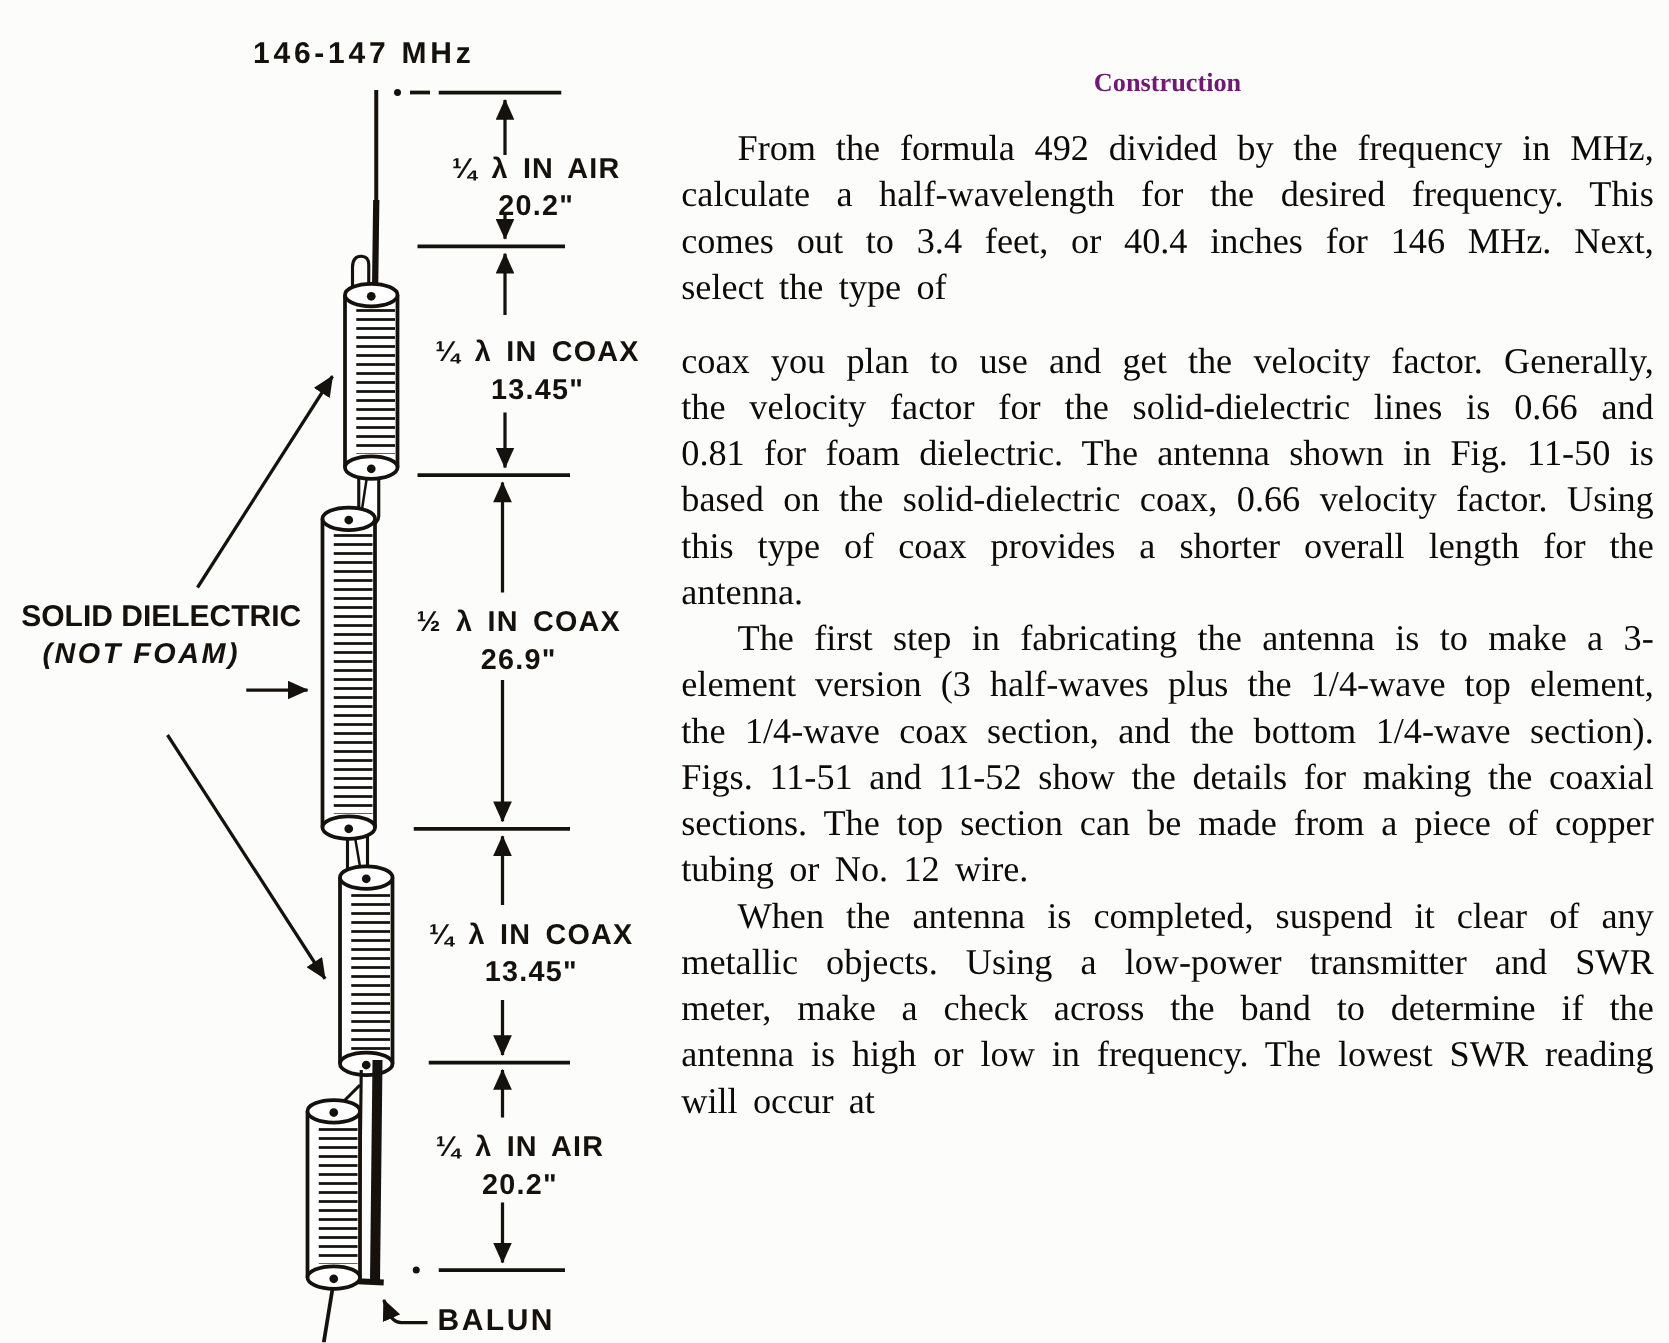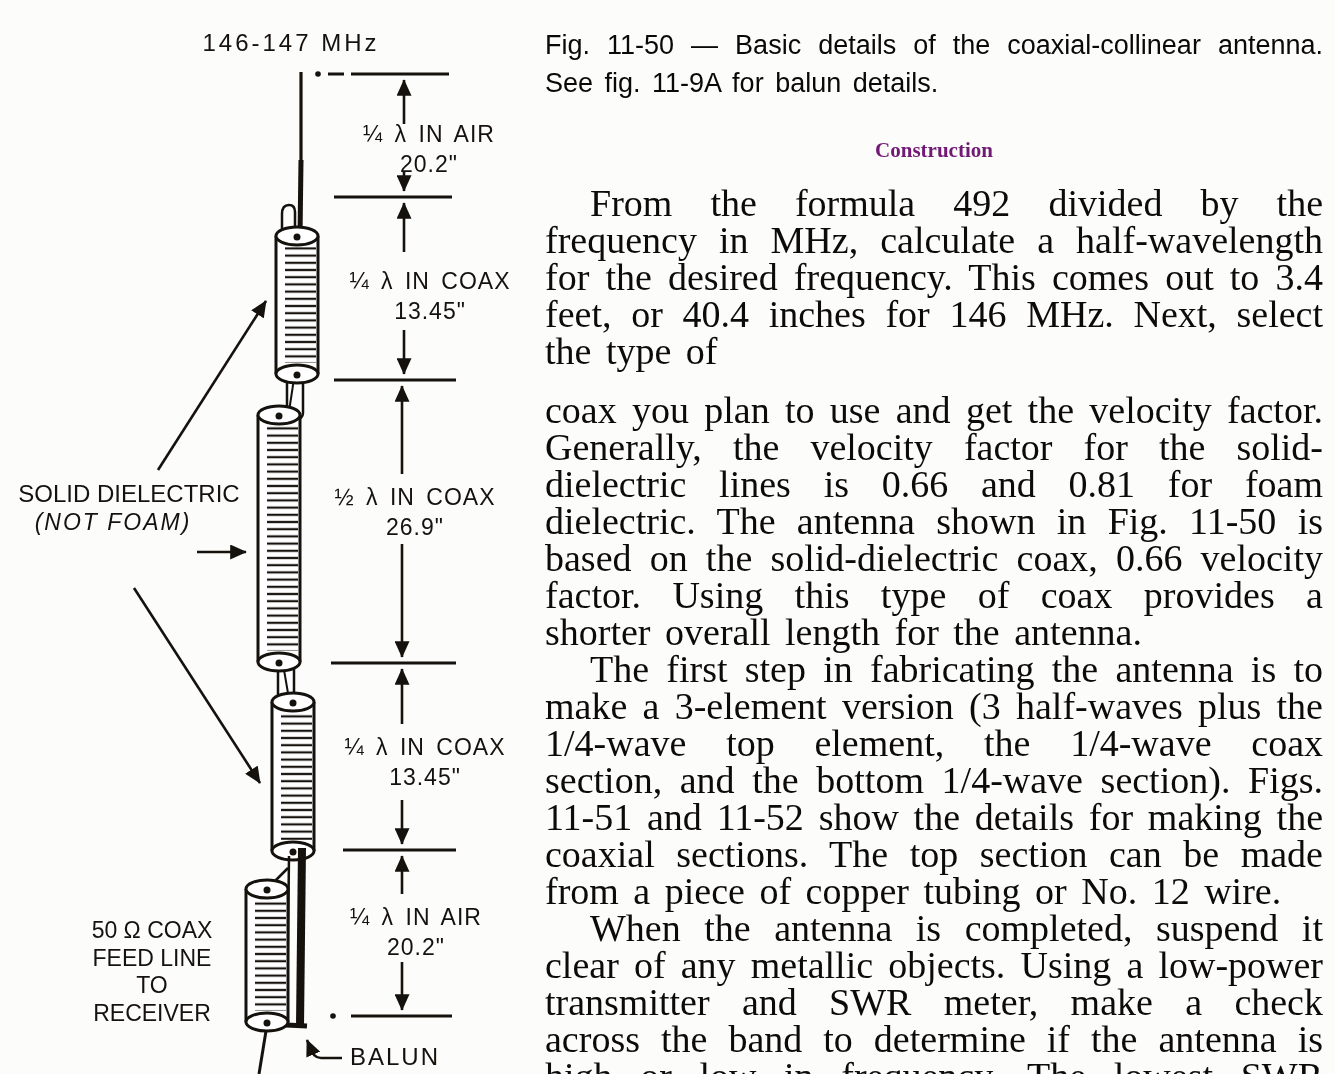--- a/index.html
+++ b/index.html
@@ -7,21 +7,21 @@
     width:1335px;height:1074px;position:relative;overflow:hidden;
     background:#fcfcfa;
     font-family:"Liberation Sans",sans-serif;
   }
   .page{position:absolute;inset:0;}
 
   
   .figure{position:absolute;left:0;top:0;width:540px;height:1074px;}
   .figure svg{position:absolute;left:0;top:0;}
   .flbl{
-    position:absolute;color:#15110d;font-weight:400;white-space:nowrap;
+    position:absolute;color:#15110d;font-weight:700;white-space:nowrap;
     font-family:"Liberation Sans",sans-serif;
   }
   .freq{left:191px;top:29px;width:200px;text-align:center;font-size:24px;letter-spacing:3px;}
   .dim{width:180px;text-align:center;font-size:23px;line-height:30px;letter-spacing:1px;word-spacing:4px;}
   .dim1{left:339px;top:119px;}
   .dim2{left:340px;top:266px;}
   .dim3{left:325px;top:482px;}
   .dim4{left:335px;top:732px;}
   .dim5{left:326px;top:902px;}
   .coax-lbl{left:6px;top:479px;width:246px;text-align:center;font-size:24px;line-height:29px;}
@@ -34,21 +34,21 @@
   .article{position:absolute;left:545px;top:18px;width:778px;color:#0d0b09;}
   .caption{
     margin:8px 0 0 0;font-family:"Liberation Sans",sans-serif;
     font-size:27px;line-height:38px;text-align:justify;word-spacing:4px;color:#0a0908;
   }
   .heading{
     margin:36px 0 0 0;text-align:center;
     font-family:"Liberation Serif",serif;font-size:21px;font-weight:700;color:#701a75;
   }
   .body-p{
-    margin:0;font-family:"Liberation Serif",serif;font-size:38px;line-height:37px;
+    margin:0;font-family:"Liberation Serif",serif;font-size:29px;line-height:37px;
     text-align:justify;text-indent:45px;word-spacing:5px;color:#0d0b09;
   }
   .p1{margin-top:22px;}
   .p2{text-indent:0;margin-top:22px;}
 </style>
 </head>
 <body>
 
 <div class="page">
 
@@ -183,32 +183,25 @@
     <div class="flbl dim dim5">
       <div>¼ λ IN AIR</div>
       <div>20.2"</div>
     </div>
 
     <div class="flbl coax-lbl">
       <div class="l2">SOLID DIELECTRIC</div>
       <div class="l3">(NOT FOAM)</div>
     </div>
 
-    <div class="flbl feed-lbl">
-      <div>50 Ω COAX</div>
-      <div>FEED LINE</div>
-      <div>TO</div>
-      <div>RECEIVER</div>
-    </div>
 
     <div class="flbl balun">BALUN</div>
   </div>
 
   <div class="article">
-    <p class="caption">Fig. 11-50 — Basic details of the coaxial-collinear antenna. See fig. 11-9A for balun details.</p>
     <h2 class="heading">Construction</h2>
     <p class="body-p p1">From the formula 492 divided by the frequency in MHz, calculate a half-wavelength for the desired frequency. This comes out to 3.4 feet, or 40.4 inches for 146 MHz. Next, select the type of</p>
     <p class="body-p p2">coax you plan to use and get the velocity factor. Generally, the velocity factor for the solid-dielectric lines is 0.66 and 0.81 for foam dielectric. The antenna shown in Fig. 11-50 is based on the solid-dielectric coax, 0.66 velocity factor. Using this type of coax provides a shorter overall length for the antenna.</p>
     <p class="body-p p3">The first step in fabricating the antenna is to make a 3-element version (3 half-waves plus the 1/4-wave top element, the 1/4-wave coax section, and the bottom 1/4-wave section). Figs. 11-51 and 11-52 show the details for making the coaxial sections. The top section can be made from a piece of copper tubing or No. 12 wire.</p>
     <p class="body-p p4">When the antenna is completed, suspend it clear of any metallic objects. Using a low-power transmitter and SWR meter, make a check across the band to determine if the antenna is high or low in frequency. The lowest SWR reading will occur at</p>
   </div>
 
 </div>
 
 </body></html>

